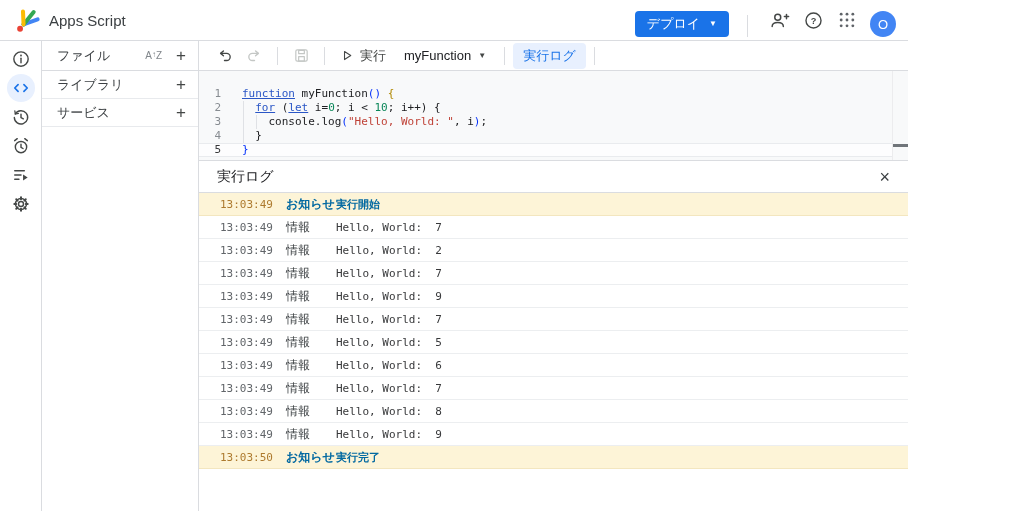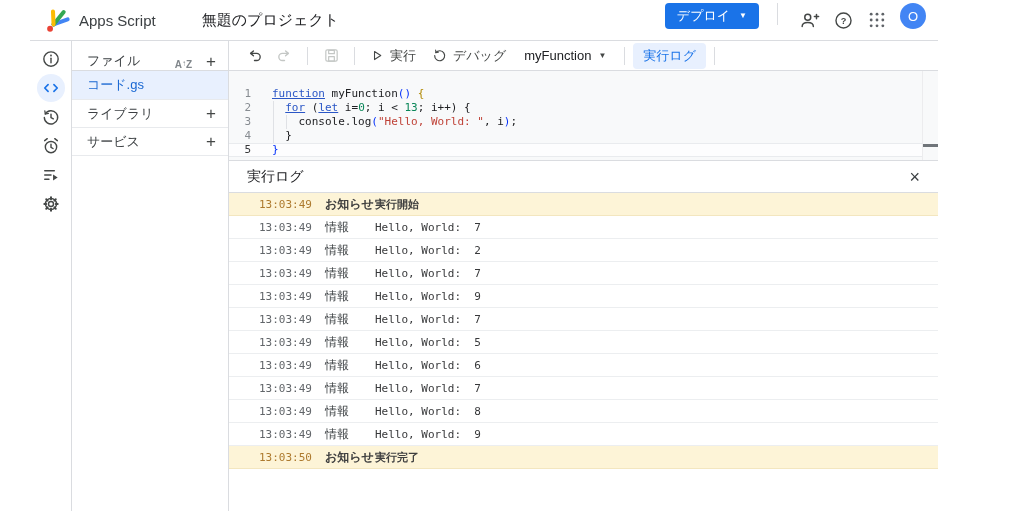--- a/index.html
+++ b/index.html
@@ -1,45 +1,45 @@
 <!DOCTYPE html>
 <html><head>
 <meta charset="utf-8">
 <style>
   * { margin:0; padding:0; box-sizing:border-box; }
   html,body { width:1024px; height:511px; overflow:hidden; }
   body { font-family:"Liberation Sans","DejaVu Sans",sans-serif; background:#fff; color:#202124; }
-  .screen { width:908px; height:511px; display:flex; flex-direction:column; position:relative;margin-left:30px; }
+  .screen { width:908px; height:511px; display:flex; flex-direction:column; position:relative; }
 
   
   .hdr { height:41px; flex:0 0 41px; display:flex; align-items:center; padding:0 12px 0 14px; border-bottom:1px solid #dadce0; background:#fff; }
   .logo { width:27px; height:27px; margin-right:8px; }
   .appname { font-size:15px; color:#3c4043; margin-right:46px; white-space:nowrap; }
   .projtitle { font-size:15px; color:#202124; white-space:nowrap; }
-  .hdr-right { margin-left:auto; display:flex; align-items:flex-start; }
+  .hdr-right { margin-left:auto; display:flex; align-items:flex-end; }
   .deploy-btn { background:#1a73e8; color:#fff; border:none; border-radius:4px; height:26px; padding:0 12px; font-size:13px; display:flex; align-items:center; gap:9px; cursor:pointer; font-family:inherit; }
   .deploy-caret { font-size:8px; line-height:1; }
   .hdr-sep { width:1px; height:22px; background:#dadce0; margin:0 14px 0 18px; }
   .icon-btn { width:34px; height:34px; display:flex; align-items:center; justify-content:center; border-radius:50%; background:none; border:none; cursor:pointer; }
   .avatar { width:26px; height:26px; border-radius:50%; background:#4285f4; color:#fff; font-size:13px; display:flex; align-items:center; justify-content:center; margin-left:6px; cursor:pointer; }
 
   
   .bodyrow { flex:1; display:flex; min-height:0; }
 
   
   .rail { width:42px; flex:0 0 42px; border-right:1px solid #dadce0; display:flex; flex-direction:column; align-items:center; padding-top:4px; background:#fff; }
   .rail-item { width:28px; height:28px; border-radius:50%; display:flex; align-items:center; justify-content:center; margin-bottom:1px; cursor:pointer; }
   .rail-item.sel { background:#e8f0fe; }
   .rail svg { display:block; }
 
   
   .files { width:157px; flex:0 0 157px; border-right:1px solid #dadce0; background:#fff; font-size:13px; }
-  .files-hd { height:30px; display:flex; align-items:flex-end; padding:0 8px 0 15px; border-bottom:1px solid #dadce0; color:#3c4043; }
+  .files-hd { height:30px; display:flex; align-items:center; padding:0 8px 0 15px; border-bottom:1px solid #dadce0; color:#3c4043; }
   .files-hd .sp { flex:1; }
-  .az { font-size:10px; color:#80868b; letter-spacing:0px; cursor:pointer; margin-right:10px; white-space:nowrap;font-weight:bold; }
+  .az { font-size:10px; color:#80868b; letter-spacing:0px; cursor:pointer; margin-right:10px; white-space:nowrap; }
   .az i { font-style:normal; font-size:8px; vertical-align:2px; }
   .plus { font-size:17px; color:#444746; cursor:pointer; line-height:1; padding:0 4px; }
   .file-row { height:29px; display:flex; align-items:center; padding:0 15px; border-bottom:1px solid #e8eaed; cursor:pointer; }
   .file-row.sel { background:#e8f0fe; color:#1967d2; }
   .sect-row { height:28px; display:flex; align-items:center; padding:0 8px 0 15px; border-bottom:1px solid #e8eaed; color:#3c4043; cursor:pointer;gap:20px; }
   .sect-row .sp { flex:1; }
 
   
   .main { flex:1; display:flex; flex-direction:column; min-width:0; }
 
@@ -71,42 +71,41 @@
   .guide-b { left:57px; top:44px; height:14px; }
   .ruler { position:absolute; top:0; right:0; bottom:0; width:16px; border-left:1px solid #ececee; }
   .ruler-marker { position:absolute; top:73px; right:0; width:15px; height:3px; background:#70757a; }
 
   
   .logpanel { flex:1; background:#fff; display:flex; flex-direction:column; min-height:0; }
   .log-hd { height:32px; flex:0 0 32px; display:flex; align-items:center; padding:0 14px 0 18px; border-bottom:1px solid #dadce0; }
   .log-title { font-size:14px; color:#202124; }
   .log-close { margin-left:auto; background:none; border:none; font-size:18px; line-height:1; color:#3c4043; cursor:pointer; padding:0 4px; }
   .log-rows { flex:1; overflow:hidden; }
-  .log-row { height:23px; display:flex; align-items:center; padding-left:30px; border-bottom:1px solid #eceef0; font-family:"DejaVu Sans Mono","Liberation Mono",monospace; font-size:11px; white-space:pre; }
+  .log-row { height:23px; display:flex; align-items:center; padding-left:21px; border-bottom:1px solid #eceef0; font-family:"DejaVu Sans Mono","Liberation Mono",monospace; font-size:11px; white-space:pre; }
   .log-row .t { width:66px; flex:0 0 66px; color:#616569; }
   .log-row .k { width:50px; flex:0 0 50px; font-family:"Liberation Sans","DejaVu Sans",sans-serif; font-size:12px; color:#3c4043; font-weight:500; }
   .log-row .m { color:#37383a; }
   .log-row.notice { background:#fdf4d7; border-bottom-color:#f3e6bf; }
   .log-row.notice .t { color:#ad7a2e; }
-  .log-row.notice .k, .log-row.notice .m { color:#404040; font-weight:600; }
+  .log-row.notice .k, .log-row.notice .m { color:#0369a1; font-weight:600; }
 </style>
 </head>
 <body>
 
 <div class="screen">
 
   <div class="hdr">
     <svg class="logo" viewBox="0 0 24 24" fill="none">
       <line x1="8.5" y1="15.5" x2="21" y2="11" stroke="#4285f4" stroke-width="3.6" stroke-linecap="round"></line>
       <line x1="8.5" y1="15.5" x2="17.5" y2="4.5" stroke="#34a853" stroke-width="3.6" stroke-linecap="round"></line>
       <line x1="8.5" y1="15.5" x2="8" y2="4" stroke="#fbbc04" stroke-width="3.6" stroke-linecap="round"></line>
       <circle cx="5.4" cy="19.3" r="2.6" fill="#ea4335"></circle>
     </svg>
     <span class="appname">Apps Script</span>
-    <span class="projtitle">無題のプロジェクト</span>
     <div class="hdr-right">
       <button class="deploy-btn">
         <span>デプロイ</span>
         <span class="deploy-caret">▼</span>
       </button>
       <div class="hdr-sep"></div>
       <button class="icon-btn">
         <svg width="21" height="21" viewBox="0 0 24 24" fill="none" stroke="#444746" stroke-width="1.7">
           <circle cx="10" cy="8.2" r="3.4"></circle>
           <path d="M3.6 18.8c0-3 3-4.6 6.4-4.6s6.4 1.6 6.4 4.6" stroke-linecap="round"></path>
@@ -194,23 +193,20 @@
       </div>
     </div>
 
     <div class="files">
       <div class="files-hd">
         <span>ファイル</span>
         <span class="sp"></span>
         <span class="az">A<i>↑</i>Z</span>
         <span class="plus">+</span>
       </div>
-      <div class="file-row sel">
-        <span>コード.gs</span>
-      </div>
       <div class="sect-row">
         <span>ライブラリ</span>
         <span class="sp"></span>
         <span class="plus">+</span>
       </div>
       <div class="sect-row">
         <span>サービス</span>
         <span class="sp"></span>
         <span class="plus">+</span>
       </div>
@@ -239,42 +235,35 @@
             <rect x="8" y="13.5" width="8" height="6.5"></rect>
           </svg>
         </button>
         <div class="tb-sep"></div>
         <button class="tb-txtbtn">
           <svg width="13" height="13" viewBox="0 0 24 24" fill="none" stroke="#444746" stroke-width="2" stroke-linejoin="round">
             <path d="M6.5 4.5 L18 12 L6.5 19.5 Z"></path>
           </svg>
           <span>実行</span>
         </button>
-        <button class="tb-txtbtn">
-          <svg width="15" height="15" viewBox="0 0 24 24" fill="none" stroke="#444746" stroke-width="1.9" stroke-linecap="round">
-            <path d="M6.2 7.2A8 8 0 1 1 4.3 12"></path>
-            <polyline points="5.8,3.4 6.3,7.4 10.2,6.6" stroke-width="1.7"></polyline>
-          </svg>
-          <span>デバッグ</span>
-        </button>
         <button class="fn-select">
           <span>myFunction</span>
           <span class="fn-caret">▼</span>
         </button>
         <div class="tb-sep"></div>
         <button class="log-pill">実行ログ</button>
         <div class="tb-sep"></div>
       </div>
 
       <div class="editor">
         <div class="guide guide-a"></div>
         <div class="guide guide-b"></div>
         <div class="code-lines" id="code-lines">
             <div class="code-line"><span class="ln">1</span><span><span class="tk-kw">function</span><span class="tk-pln"> myFunction</span><span class="tk-pb">()</span><span class="tk-pln"> </span><span class="tk-pg">{</span></span></div>
-            <div class="code-line"><span class="ln">2</span><span><span class="tk-pln">  </span><span class="tk-kw">for</span><span class="tk-pln"> (</span><span class="tk-kw">let</span><span class="tk-pln"> i=</span><span class="tk-num">0</span><span class="tk-pln">; i &lt; </span><span class="tk-num">13</span><span class="tk-pln">; i++) {</span></span></div>
+            <div class="code-line"><span class="ln">2</span><span><span class="tk-pln">  </span><span class="tk-kw">for</span><span class="tk-pln"> (</span><span class="tk-kw">let</span><span class="tk-pln"> i=</span><span class="tk-num">0</span><span class="tk-pln">; i &lt; </span><span class="tk-num">10</span><span class="tk-pln">; i++) {</span></span></div>
             <div class="code-line"><span class="ln">3</span><span><span class="tk-pln">    console.log</span><span class="tk-pb">(</span><span class="tk-str">"Hello, World: "</span><span class="tk-pln">, i</span><span class="tk-pb">)</span><span class="tk-pln">;</span></span></div>
             <div class="code-line"><span class="ln">4</span><span><span class="tk-pln">  }</span></span></div>
             <div class="code-line current"><span class="ln">5</span><span><span class="tk-pb">}</span></span></div>
           </div>
         <div class="ruler">
           <div class="ruler-marker"></div>
         </div>
       </div>
 
       <div class="logpanel">

